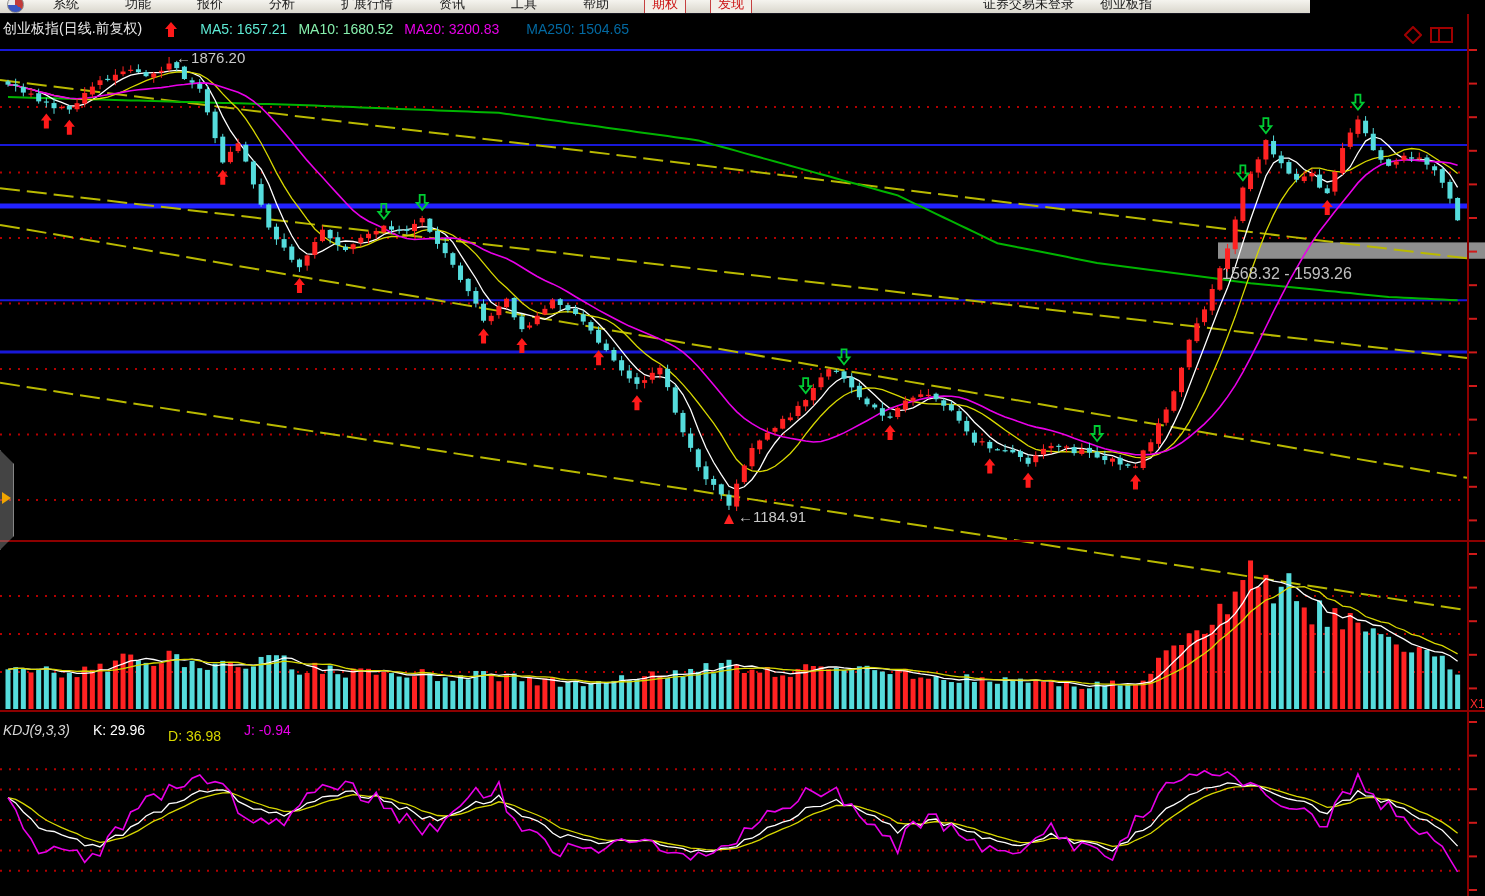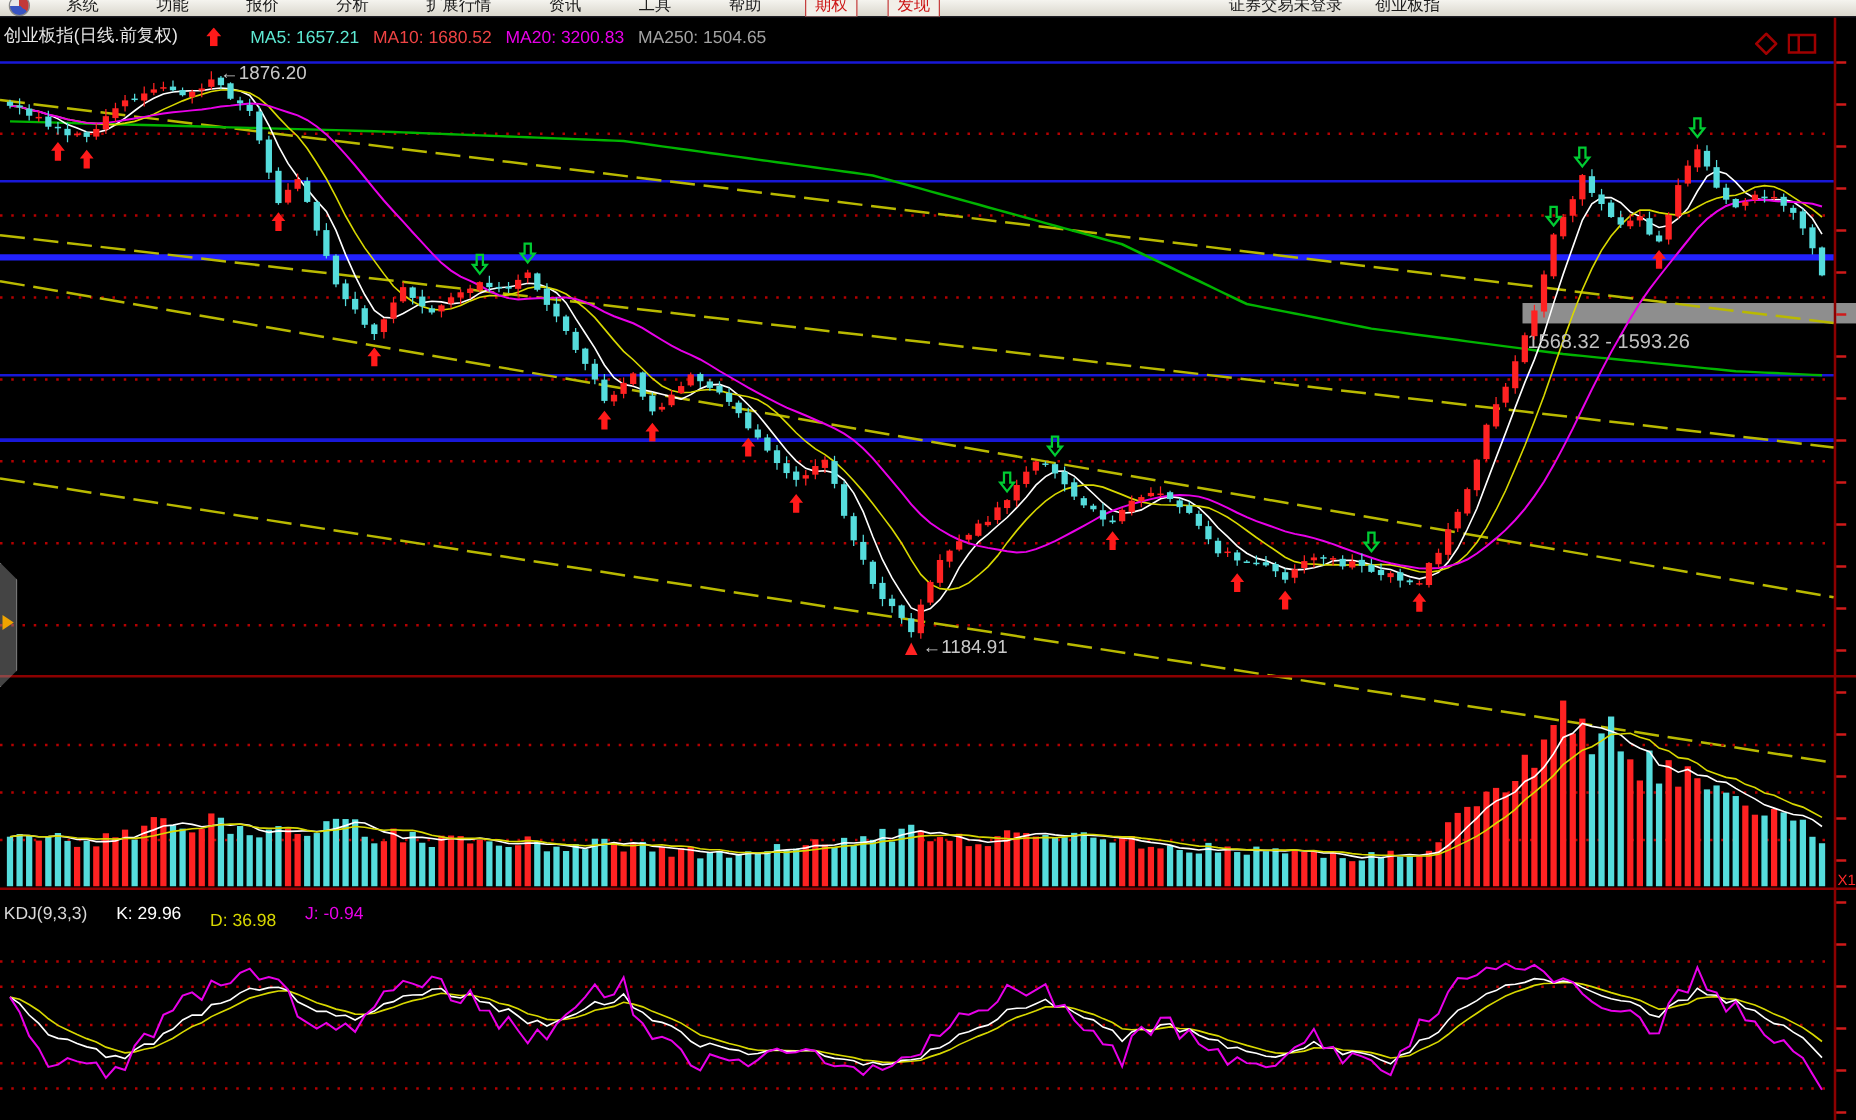--- a/index.html
+++ b/index.html
@@ -1,19 +1,19 @@
 <!DOCTYPE html>
 <html><head>
 <meta charset="utf-8">
 <style>
   html,body{margin:0;padding:0;background:#000;}
   .screen{position:relative;width:1485px;height:896px;background:#000;overflow:hidden;
           font-family:"Liberation Sans",sans-serif;}
   
-  .menubar{position:absolute;top:0;left:0;width:1485px;height:13px;overflow:hidden;z-index:9;
+  .menubar{position:absolute;top:0;left:0;width:1310px;height:13px;overflow:hidden;z-index:9;
            background:linear-gradient(#f5f4ef,#d9d6cc);border-bottom:1px solid #14141e;}
   .menubar-inner{position:absolute;top:-7px;left:0;right:0;height:22px;display:flex;align-items:center;
                  font-size:13px;color:#1a1a1a;white-space:nowrap;}
   .logo{width:15px;height:15px;border-radius:50%;margin:0 6px 0 7px;flex:0 0 auto;
         background:conic-gradient(#c23a3a 0 35%,#3a55c2 35% 75%,#e8e8e8 75% 100%);border:1px solid #888;}
   .menu-item{margin:0 23px;cursor:default;}
   .menu-item.hot{margin:0 12px;padding:0 7px;border:1px solid #c54040;color:#cc1515;background:#f2efe8;}
   .menu-right{position:absolute;left:983px;top:0;height:22px;display:flex;align-items:center;gap:26px;}
   
   #chart-svg{position:absolute;top:0;left:0;z-index:1;}
@@ -732,28 +732,28 @@
     </div>
   </div>
 
   <div class="panel-head head-main">
     <span class="t-white">创业板指(日线.前复权)</span>
     <svg width="12" height="15">
       <polygon points="6,0 12,7 9,7 9,15 3,15 3,7 0,7" fill="#ff1a1a"></polygon>
     </svg>
     <span id="main-indicators" style="display:flex;gap:11px;">
         <span style="color: #5eead4;">MA5: 1657.21</span>
-        <span style="color: #ef4444;">MA10: 1680.52</span>
+        <span style="color: #86efac;">MA10: 1680.52</span>
         <span style="color: rgb(232, 0, 232);">MA20: 3200.83</span>
-        <span style="color: #a3a3a3;">MA250: 1504.65</span>
+        <span style="color: #0369a1; margin-left: 16px;">MA250: 1504.65</span>
       </span>
   </div>
 
   <div class="panel-head head-kdj" id="kdj-indicators">
-      <span style="color: rgb(216, 216, 216);">KDJ(9,3,3)</span>
+      <span style="color: rgb(216, 216, 216); font-style: italic;">KDJ(9,3,3)</span>
       <span style="color: rgb(255, 255, 255);">K: 29.96</span>
       <span style="color: rgb(216, 216, 0); margin-top: 12px;">D: 36.98</span>
       <span style="color: rgb(232, 0, 232);">J: -0.94</span>
     </div>
 
   <div class="corner-icons">
     <svg width="18" height="18">
       <polygon points="9,1 17,9 9,17 1,9" fill="none" stroke="#a00000" stroke-width="2"></polygon>
     </svg>
     <svg width="24" height="18">

